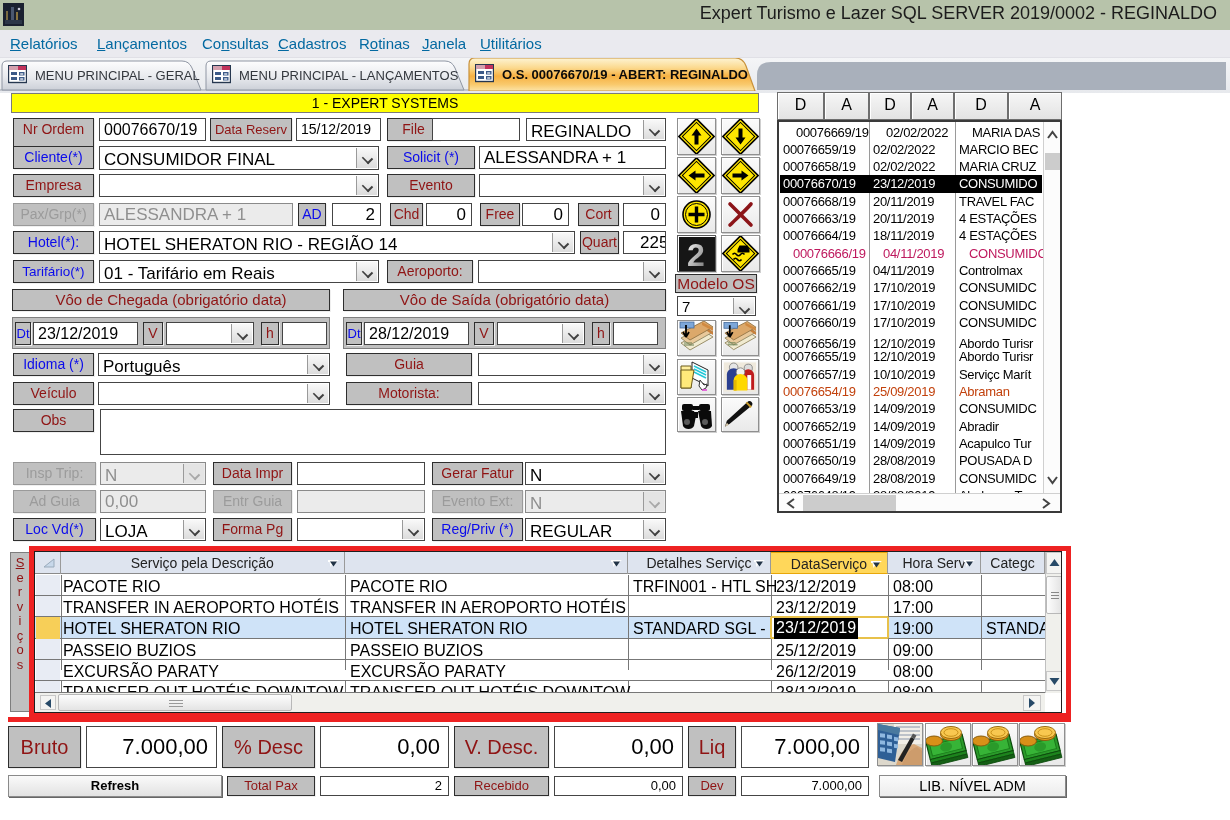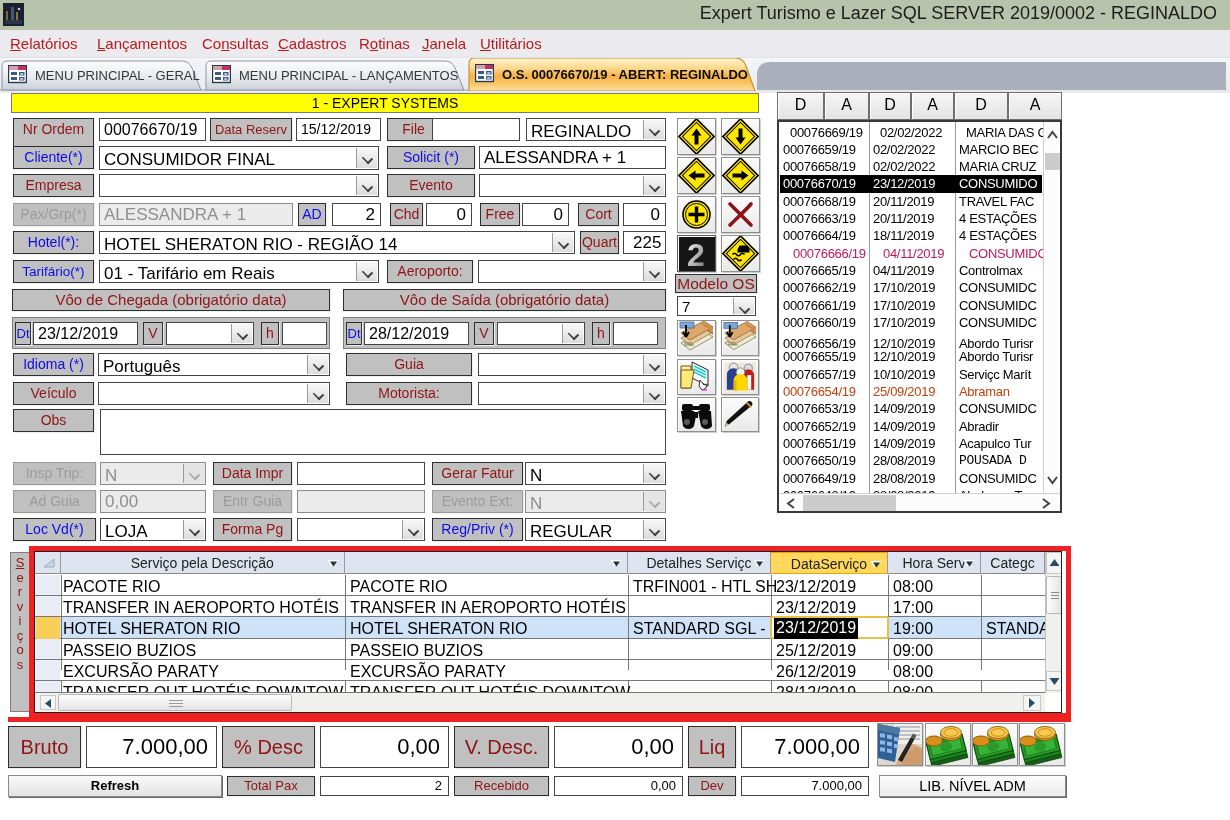--- a/index.html
+++ b/index.html
@@ -158,21 +158,21 @@
 <div class="fld rt" style="left:522px;top:203px;width:47px;height:23px;line-height:21px;padding-right:5px;">0</div>
 <div class="lbl" style="left:578px;top:203px;width:41px;height:23px;line-height:21px;">Cort</div>
 <div class="fld rt" style="left:623px;top:203px;width:43px;height:23px;line-height:21px;padding-right:5px;">0</div>
 
 <div class="lblb" style="left:13px;top:231px;width:81px;height:23px;line-height:21px;">Hotel(*):</div>
 <div class="cmb" style="left:99px;top:231px;width:476px;height:23px;">
       <span class="ctext">HOTEL SHERATON RIO - REGIÃO 14</span>
       <span class="arw"></span>
     </div>
 <div class="lbl" style="left:580px;top:231px;width:39px;height:23px;line-height:21px;">Quart</div>
-<div class="fld" style="left:623px;top:231px;width:43px;height:23px;line-height:21px;padding-left:9px;">225</div>
+<div class="fld" style="left:623px;top:231px;width:43px;height:23px;line-height:21px;padding-left:16px;">225</div>
 
 <div class="lblb" style="left:13px;top:260px;width:81px;height:23px;line-height:21px;font-size:13.5px;">Tarifário(*)</div>
 <div class="cmb" style="left:99px;top:260px;width:280px;height:23px;">
       <span class="ctext">01 - Tarifário em Reais</span>
       <span class="arw"></span>
     </div>
 <div class="lbl" style="left:387px;top:260px;width:86px;height:23px;line-height:21px;">Aeroporto:</div>
 <div class="cmb" style="left:478px;top:260px;width:188px;height:23px;">
       <span class="arw"></span>
     </div>
@@ -393,21 +393,21 @@
 <div style="position:absolute;left:0px;top:0;width:47px;height:28px;background:linear-gradient(#f6f6f6,#e3e3e3);border:1px solid #6e6e6e;box-shadow:inset 1px 1px 0 #fff;text-align:center;font-size:16px;padding-top:3px;color:#000;">D</div>
 <div style="position:absolute;left:47px;top:0;width:45px;height:28px;background:linear-gradient(#f6f6f6,#e3e3e3);border:1px solid #6e6e6e;box-shadow:inset 1px 1px 0 #fff;text-align:center;font-size:16px;padding-top:3px;color:#000;">A</div>
 <div style="position:absolute;left:92px;top:0;width:42px;height:28px;background:linear-gradient(#f6f6f6,#e3e3e3);border:1px solid #6e6e6e;box-shadow:inset 1px 1px 0 #fff;text-align:center;font-size:16px;padding-top:3px;color:#000;">D</div>
 <div style="position:absolute;left:134px;top:0;width:43px;height:28px;background:linear-gradient(#f6f6f6,#e3e3e3);border:1px solid #6e6e6e;box-shadow:inset 1px 1px 0 #fff;text-align:center;font-size:16px;padding-top:3px;color:#000;">A</div>
 <div style="position:absolute;left:177px;top:0;width:54px;height:28px;background:linear-gradient(#f6f6f6,#e3e3e3);border:1px solid #6e6e6e;box-shadow:inset 1px 1px 0 #fff;text-align:center;font-size:16px;padding-top:3px;color:#000;">D</div>
 <div style="position:absolute;left:231px;top:0;width:54px;height:28px;background:linear-gradient(#f6f6f6,#e3e3e3);border:1px solid #6e6e6e;box-shadow:inset 1px 1px 0 #fff;text-align:center;font-size:16px;padding-top:3px;color:#000;">A</div>
 </div>
 <div class="abs" style="left:777px;top:120px;width:285px;height:393px;background:#fff;border:2px solid #3a3a3a;overflow:hidden;">
 <div style="position:absolute;left:90px;top:0;width:1px;height:371px;background:#9a9a9a;"></div>
 <div style="position:absolute;left:176px;top:0;width:1px;height:371px;background:#9a9a9a;"></div>
-<div style="position:absolute;left:8px;top:1.5px;width:262px;height:17.3px;color:#000;font-size:13px;letter-spacing:-0.3px;white-space:nowrap;overflow:hidden;">
+<div style="position:absolute;left:14px;top:1.5px;width:262px;height:17.3px;color:#000;font-size:13px;letter-spacing:-0.3px;white-space:nowrap;overflow:hidden;">
         <span style="position:absolute;left:3px;top:1px;">00076669/19</span>
         <span style="position:absolute;left:93px;top:1px;">02/02/2022</span>
         <span style="position:absolute;left:179px;top:1px;">MARIA DAS G</span>
       </div>
 <div style="position:absolute;left:1px;top:18.8px;width:262px;height:17.3px;color:#000;font-size:13px;letter-spacing:-0.3px;white-space:nowrap;overflow:hidden;">
         <span style="position:absolute;left:3px;top:1px;">00076659/19</span>
         <span style="position:absolute;left:93px;top:1px;">02/02/2022</span>
         <span style="position:absolute;left:179px;top:1px;">MARCIO BEC</span>
       </div>
 <div style="position:absolute;left:1px;top:36.1px;width:262px;height:17.3px;color:#000;font-size:13px;letter-spacing:-0.3px;white-space:nowrap;overflow:hidden;">
@@ -491,21 +491,21 @@
         <span style="position:absolute;left:179px;top:1px;">Abradir</span>
       </div>
 <div style="position:absolute;left:1px;top:312.9px;width:262px;height:17.3px;color:#000;font-size:13px;letter-spacing:-0.3px;white-space:nowrap;overflow:hidden;">
         <span style="position:absolute;left:3px;top:1px;">00076651/19</span>
         <span style="position:absolute;left:93px;top:1px;">14/09/2019</span>
         <span style="position:absolute;left:179px;top:1px;">Acapulco Tur</span>
       </div>
 <div style="position:absolute;left:1px;top:330.2px;width:262px;height:17.3px;color:#000;font-size:13px;letter-spacing:-0.3px;white-space:nowrap;overflow:hidden;">
         <span style="position:absolute;left:3px;top:1px;">00076650/19</span>
         <span style="position:absolute;left:93px;top:1px;">28/08/2019</span>
-        <span style="position:absolute;left:179px;top:1px;font-family:Liberation Mono, monospace;">POUSADA D</span>
+        <span style="position:absolute;left:179px;top:1px;">POUSADA D</span>
       </div>
 <div style="position:absolute;left:1px;top:347.5px;width:262px;height:17.3px;color:#000;font-size:13px;letter-spacing:-0.3px;white-space:nowrap;overflow:hidden;">
         <span style="position:absolute;left:3px;top:1px;">00076649/19</span>
         <span style="position:absolute;left:93px;top:1px;">28/08/2019</span>
         <span style="position:absolute;left:179px;top:1px;">CONSUMIDC</span>
       </div>
 <div style="position:absolute;left:1px;top:364.8px;width:262px;height:17.3px;color:#000;font-size:13px;letter-spacing:-0.3px;white-space:nowrap;overflow:hidden;">
         <span style="position:absolute;left:3px;top:1px;">00076648/19</span>
         <span style="position:absolute;left:93px;top:1px;">28/08/2019</span>
         <span style="position:absolute;left:179px;top:1px;">Abalonna Tur</span>
@@ -788,21 +788,21 @@
 </div>overflow:visible&gt;
 
 <style>
 *{margin:0;padding:0;box-sizing:border-box;}
 html,body{width:1230px;height:820px;overflow:hidden;background:#fff;font-family:"Liberation Sans",sans-serif;}
 #app{position:relative;width:1230px;height:820px;background:#fff;}
 .abs{position:absolute;}
 
 #titlebar{left:0;top:0;width:1230px;height:30px;background:#b7c3aa;}
 #titletext{right:13px;top:3px;font-size:18px;color:#1c1c1c;}
-#menubar{left:0;top:30px;width:1230px;height:28px;background:#eaeaef;border-bottom:1px solid #e0e0e6;font-size:15px;color:#b91c1c;}
+#menubar{left:0;top:30px;width:1230px;height:28px;background:#eaeaef;border-bottom:1px solid #e0e0e6;font-size:15px;color:#0369a1;}
 .mi{position:absolute;top:5px;}
 
 #tabstrip{left:0;top:58px;width:1230px;height:35px;background:linear-gradient(#f4f5f7,#e7e9ed);}
 .tab{position:absolute;top:61px;height:29px;}
 .tab .tx{position:absolute;left:33px;top:7px;font-size:13px;color:#33373d;white-space:nowrap;}
 
 #tab3 .tx{font-weight:bold;color:#0a0a0a;}
 
 .lbl,.lblb,.lbld{position:absolute;background:#c0c0c0;border:1px solid #2e2e2e;box-shadow:1px 1px 0 #efefef;color:#8f1414;font-size:14px;text-align:center;overflow:hidden;white-space:nowrap;}
 .lblb{color:#0b0beb;}

